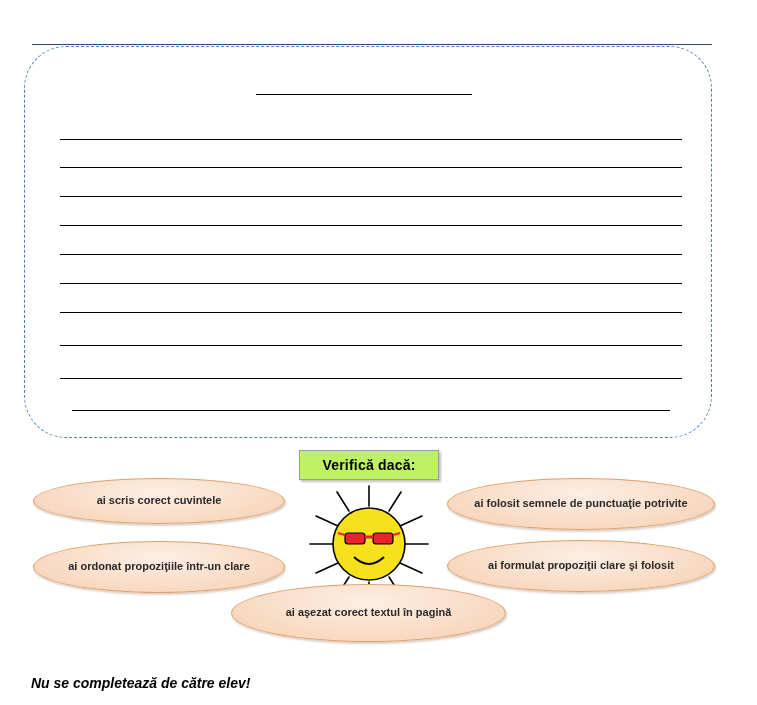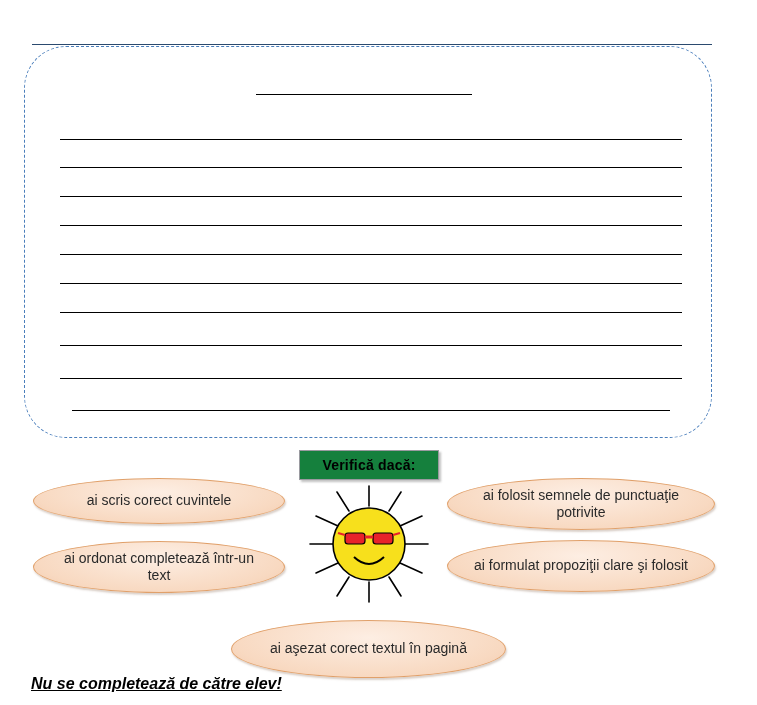--- a/index.html
+++ b/index.html
@@ -55,21 +55,21 @@
     border-top: 1px solid #000000;
   }
 
   
   .check-box {
     position: absolute;
     left: 299px;
     top: 450px;
     width: 138px;
     height: 28px;
-    background: #15803d;
+    background: #bef264;
     border: 1px solid #9a9aa0;
     box-shadow: 2px 2px 2px rgba(120,120,120,0.45);
     display: flex;
     align-items: center;
     justify-content: center;
     text-align: center;
   }
   .check-box span {
     font-size: 14px;
     font-weight: bold;
@@ -94,44 +94,43 @@
     border-radius: 50%;
     background: #fbe0cd;
     background: radial-gradient(ellipse at 50% 30%, #fdeee3 0%, #f8d9c1 70%, #f2c9ab 100%);
     display: flex;
     align-items: center;
     justify-content: center;
     text-align: center;
     box-shadow: 1px 2px 2px rgba(150,120,100,0.35);
   }
   .ellipse span {
-    font-size: 14px;
-    font-weight: normal;
+    font-size: 11px;
+    font-weight: bold;
     color: #2a2a2a;
     line-height: 1.25;
     padding: 0 22px;
     display: block;
   }
 
   .e1 { left: 33px;  top: 478px; width: 252px; height: 46px; }
   .e2 { left: 33px;  top: 541px; width: 252px; height: 52px; }
-  .e3 { left: 231px; top: 620px; width: 275px; height: 58px; }
+  .e3 { left: 231px; top: 584px; width: 275px; height: 58px; }
   .e4 { left: 447px; top: 478px; width: 268px; height: 52px; }
   .e5 { left: 447px; top: 540px; width: 268px; height: 52px; }
 
   
   .footer-note {
     position: absolute;
     left: 31px;
     top: 675px;
-    font-size: 16px;
+    font-size: 14px;
     font-style: italic;
     font-weight: bold;
     color: #000;
-    text-decoration: underline;
   }
 </style>
 </head>
 <body>
 
 <div class="top-rule"></div>
 
 <div class="writing-area"></div>
 
 <div class="title-line"></div>
@@ -180,21 +179,21 @@
     </g>
 
     <path d="M60 79 Q75 93 90 79" fill="none" stroke="#000000" stroke-width="2"></path>
   </svg>
 </div>
 
 <div class="ellipse e1">
   <span>ai scris corect cuvintele</span>
 </div>
 <div class="ellipse e2">
-  <span>ai ordonat completează într-un text</span>
+  <span>ai ordonat propoziţiile într-un clare</span>
 </div>
 <div class="ellipse e3">
   <span>ai aşezat corect textul în pagină</span>
 </div>
 <div class="ellipse e4">
   <span>ai folosit semnele de punctuaţie potrivite</span>
 </div>
 <div class="ellipse e5">
   <span>ai formulat propoziţii clare şi folosit</span>
 </div>

